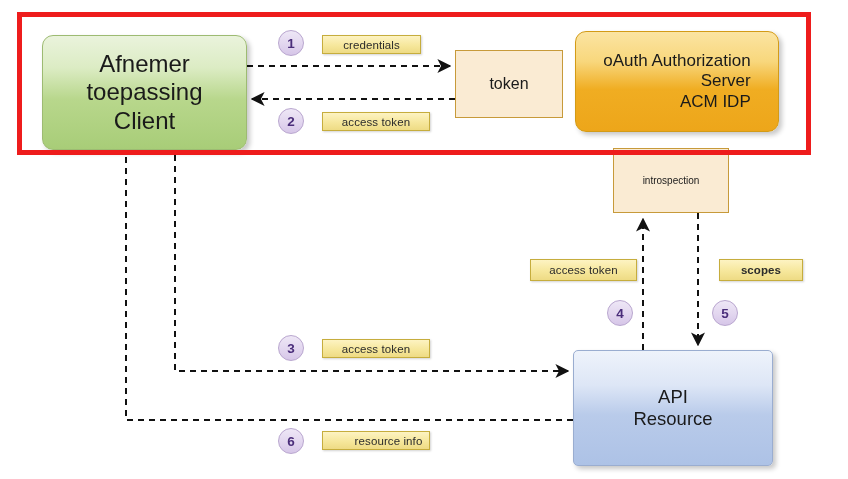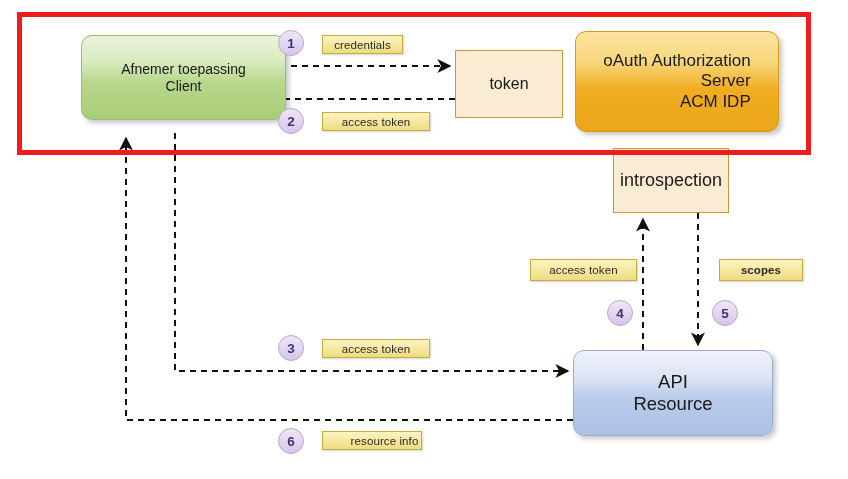--- a/index.html
+++ b/index.html
@@ -53,48 +53,47 @@
   }
   .node-label {
     line-height: 1.18;
     white-space: pre-line;
   }
 
   .node-client {
     left: 42px;
     top: 35px;
     width: 205px;
-    height: 85px;
+    height: 115px;
     border-radius: 11px;
     border: 1px solid #9dbb72;
     background: linear-gradient(to bottom, #eaf3dc 0%, #dcecc4 28%, #b8d78c 56%, #a8cd78 100%);
     box-shadow: 3px 3px 5px rgba(0,0,0,0.22);
-    font-size: 14px;
-    margin-left: 39px;
+    font-size: 24px;
   }
 
   .node-authserver {
     left: 575px;
     top: 31px;
     width: 204px;
     height: 101px;
     border-radius: 11px;
     border: 1px solid #d39b17;
     background: linear-gradient(to bottom, #fbe4a2 0%, #f8d77c 30%, #f0ad22 58%, #eda61a 100%);
     box-shadow: 3px 3px 5px rgba(0,0,0,0.22);
     font-size: 17px;
     text-align: right;
   }
 
   .node-api {
     left: 573px;
     top: 350px;
     width: 200px;
-    height: 86px;
-    border-radius: 11px;
+    height: 116px;
+    border-radius: 5px;
     border: 1px solid #9aadd0;
     background: linear-gradient(to bottom, #eef3fb 0%, #dde6f6 30%, #b9cbea 56%, #adc2e6 100%);
     box-shadow: 3px 3px 5px rgba(0,0,0,0.22);
     font-size: 18.5px;
   }
 
   .node-plain {
     border: 1.5px solid #c79a3a;
     background: #faebd3;
     font-size: 16px;
@@ -103,21 +102,21 @@
     left: 455px;
     top: 50px;
     width: 108px;
     height: 68px;
   }
   .node-introspection {
     left: 613px;
     top: 148px;
     width: 116px;
     height: 65px;
-    font-size: 18px;
+    font-size: 10px;
   }
 
   
   .tag {
     position: absolute;
     box-sizing: border-box;
     display: flex;
     align-items: center;
     justify-content: center;
     border: 1px solid #c6ad3d;
@@ -190,32 +189,32 @@
   <div class="node node-plain node-introspection">
     <span class="node-label">introspection</span>
   </div>
 
   <div class="node node-api">
     <span class="node-label">API
 Resource</span>
   </div>
 
   <div class="step" style="left:278px; top:30px;">1</div>
-  <div class="tag" style="left:322px; top:35px; width:81px; height:19px;">credentials</div>
+  <div class="tag" style="left:322px; top:35px; width:99px; height:19px;">credentials</div>
 
   <div class="step" style="left:278px; top:108px;">2</div>
   <div class="tag" style="left:322px; top:112px; width:108px; height:19px;">access token</div>
 
   <div class="step" style="left:278px; top:335px;">3</div>
   <div class="tag" style="left:322px; top:339px; width:108px; height:19px;">access token</div>
 
   <div class="step" style="left:607px; top:300px;">4</div>
   <div class="tag" style="left:530px; top:259px; width:107px; height:22px;">access token</div>
 
   <div class="step" style="left:712px; top:300px;">5</div>
   <div class="tag" style="left:719px; top:259px; width:84px; height:22px;font-weight:bold;">scopes</div>
 
   <div class="step" style="left:278px; top:428px;">6</div>
-  <div class="tag" style="left:322px; top:431px; width:100px; height:19px;padding-left:25px;">resource info</div>
+  <div class="tag" style="left:322px; top:431px; width:108px; height:19px;padding-left:25px;">resource info</div>
 
   <div class="highlight-frame"></div>
 
 </div>
 
 </body></html>

